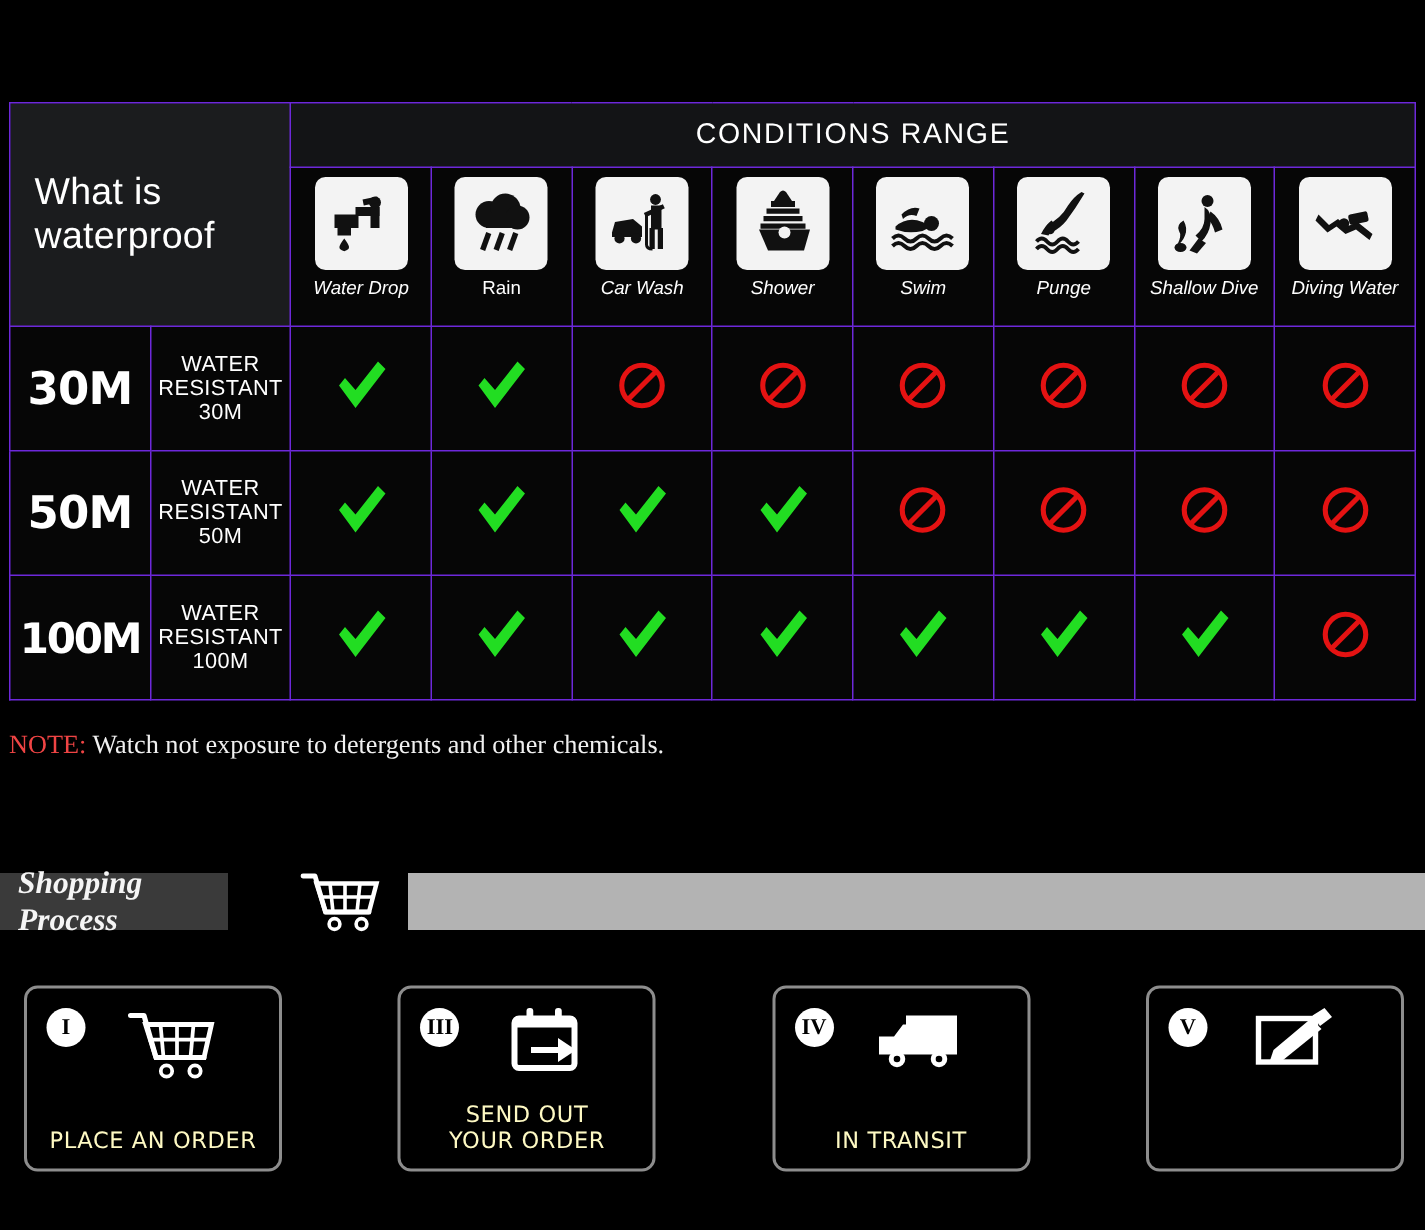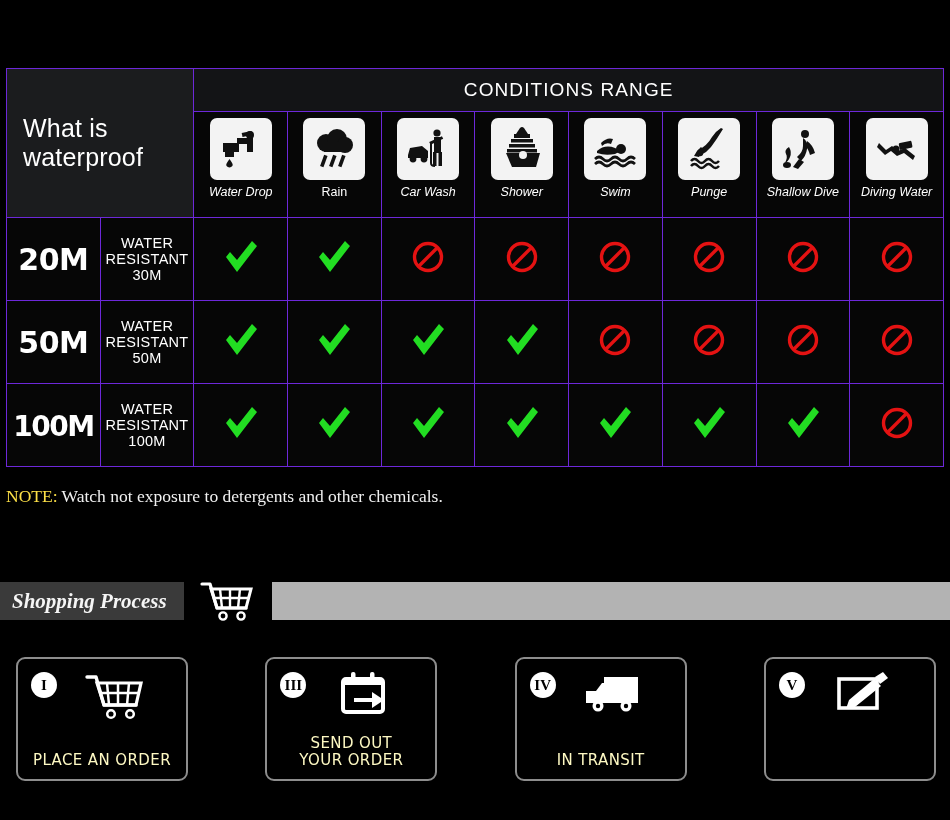--- a/index.html
+++ b/index.html
@@ -112,34 +112,34 @@
   .note-block {
     position: absolute;
     left: 6px;
     top: 485px;
     width: 930px;
     font-family: "Liberation Serif", serif;
     font-size: 17.5px;
     color: #f0f0f0;
     line-height: 23px;
   }
-  .note-kw { color: #fde047; }
+  .note-kw { color: #ef4444; }
 
   
   .shop-bar {
     position: absolute;
     left: 0px;
     top: 582px;
     width: 950px;
     height: 38px;
   }
   .shop-bar-dark {
     position: absolute;
     left: 0; top: 0;
-    width: 184px; height: 38px;
+    width: 152px; height: 38px;
     background: #3a3a3a;
     display: flex;
     align-items: center;
   }
   .shop-bar-dark span {
     padding-left: 12px;
     font-family: "Liberation Serif", serif;
     font-style: italic;
     font-weight: 700;
     font-size: 21px;
@@ -362,21 +362,21 @@
               <rect x="26" y="17" width="13" height="7" rx="1.5" fill="#111" transform="rotate(-12 32 20)"></rect>
               <circle cx="23" cy="24" r="3.5" fill="#111"></circle>
             </svg>
           </div>
           <div class="cond-label">Diving Water</div>
         </div>
       </td>
     </tr>
 
     <tr class="data-row">
-      <td class="cell-depth">20M</td>
+      <td class="cell-depth">30M</td>
       <td class="cell-desc">WATER RESISTANT  30M</td>
       <td><span class="mark"><svg width="38" height="36" viewBox="0 0 38 36">
                 <path d="M4 18 L8 13 L15 21 L30 2 L35 7 L15 33 Z" fill="#22dd22"></path>
               </svg></span></td>
       <td><span class="mark"><svg width="38" height="36" viewBox="0 0 38 36">
                 <path d="M4 18 L8 13 L15 21 L30 2 L35 7 L15 33 Z" fill="#22dd22"></path>
               </svg></span></td>
       <td><span class="mark"><svg width="34" height="34" viewBox="0 0 34 34">
                 <circle cx="17" cy="17" r="13.5" fill="none" stroke="#e41212" stroke-width="3.4"></circle>
                 <line x1="8" y1="26" x2="26" y2="8" stroke="#e41212" stroke-width="3.4"></line>

